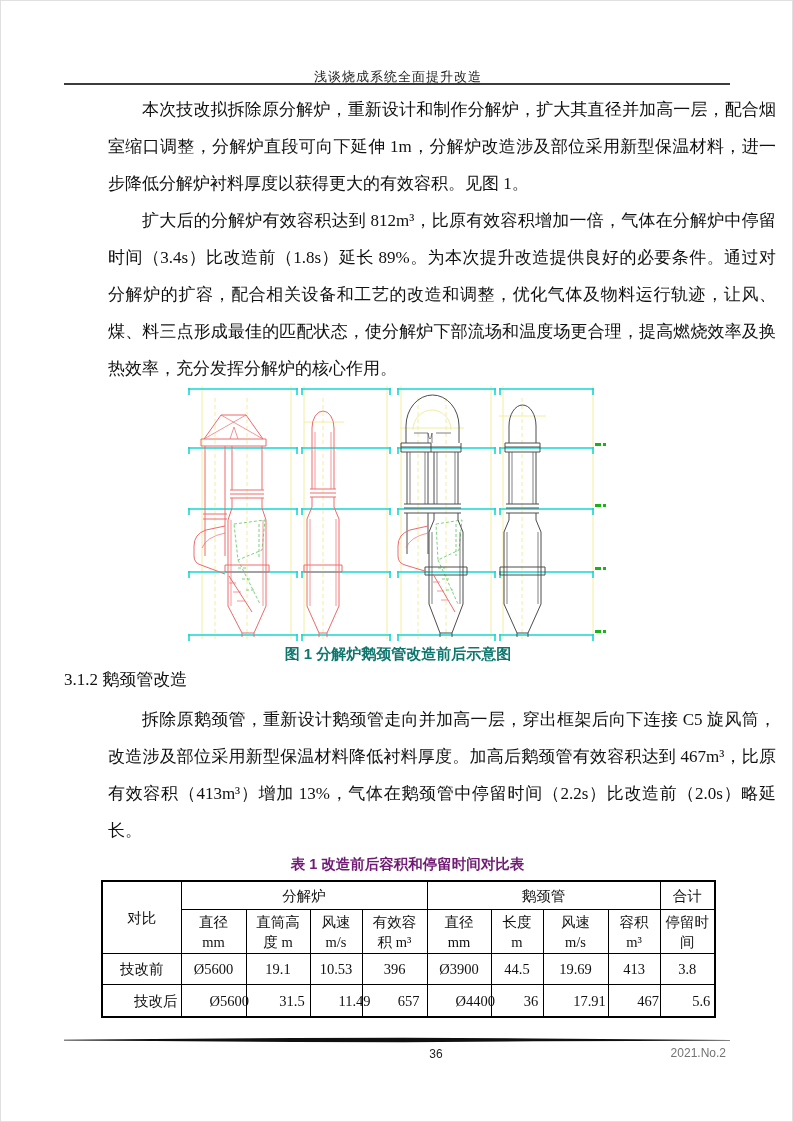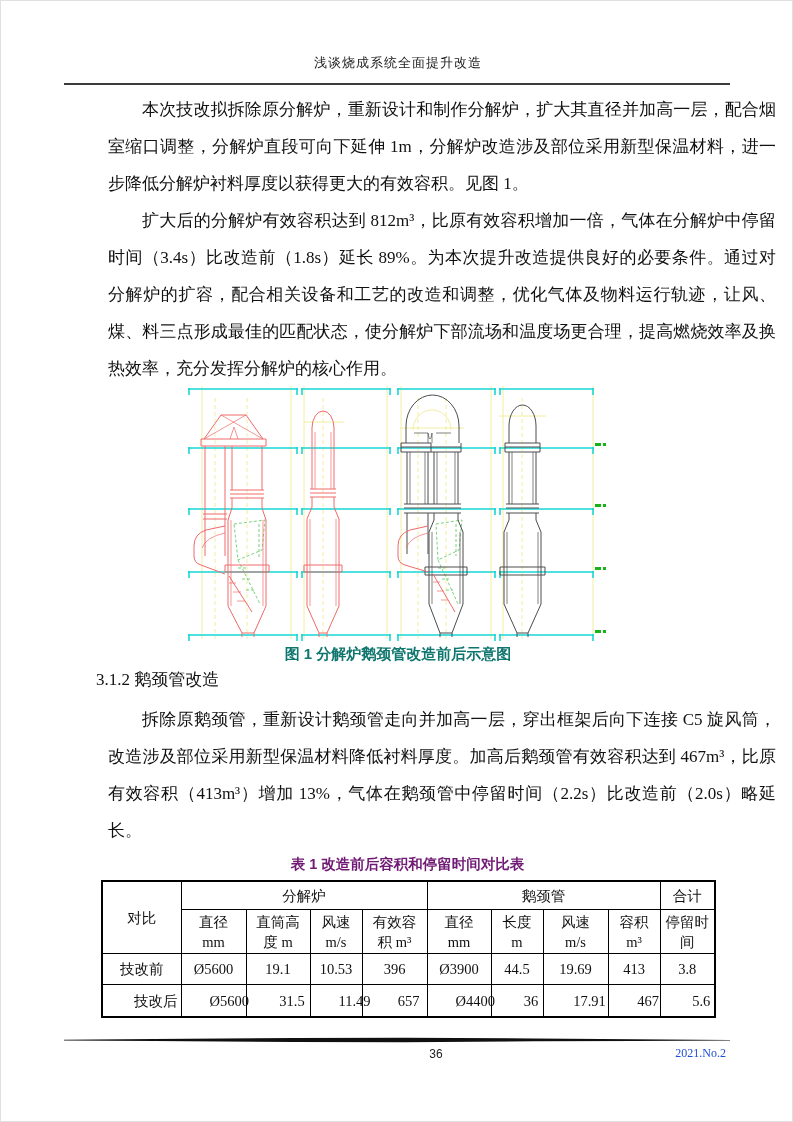--- a/index.html
+++ b/index.html
@@ -1,44 +1,44 @@
 <!DOCTYPE html>
 <html style="--fig-red: #ee6a6a; --fig-gray: #4c4c4c; --fig-cyan: #19d6d6; --fig-yellow: #f2eda0; --fig-green: #6ecc6e; --fig-greenlabel: #17b317;"><head>
 <meta charset="utf-8">
 <style>
   html,body{margin:0;padding:0;background:#fff;}
   .page{position:relative;width:793px;height:1122px;background:#fff;overflow:hidden;
         border:1px solid #e0e0e0;box-sizing:border-box;
         font-family:"Liberation Serif","DejaVu Serif",serif;color:#111;}
   .abs{position:absolute;}
-  .header-title{top:53px;left:63px;width:668px;text-align:center;font-size:13px;color:#1a1a1a;letter-spacing:1px;}
+  .header-title{top:67px;left:63px;width:668px;text-align:center;font-size:13px;color:#1a1a1a;letter-spacing:1px;}
   .header-rule{top:82px;left:63px;width:666px;height:2px;background:#3c3c3c;}
   .para{left:63px;width:668px;font-size:17px;line-height:37px;text-align:justify;text-indent:34px;margin-left:44px;}
   .p1{top:90px;}
   .p2{top:201px;}
   .p3{top:700px;}
   .fig{top:385px;left:185px;width:450px;height:258px;}
   .fig-caption{top:644px;left:63px;width:668px;text-align:center;font-size:15px;font-weight:bold;
                font-family:"Liberation Sans","DejaVu Sans",sans-serif;color:#0f766e;}
-  .section-heading{top:667px;left:63px;width:668px;font-size:17px;margin-left:32px;}
+  .section-heading{top:667px;left:63px;width:668px;font-size:17px;}
   .table-title{top:854px;left:100px;width:613px;text-align:center;font-size:14.5px;font-weight:bold;
                font-family:Liberation Sans, sans-serif;color:#701a75;}
   .cmp-table{top:879px;left:100px;width:613px;}
   table{border-collapse:collapse;width:613px;table-layout:fixed;}
   table,td{border:1px solid #000;}
   table{border-width:2px;}
   td{text-align:center;vertical-align:middle;font-size:14.5px;padding:0;line-height:20px;}
   tr.h1 td{height:27px;}
   tr.h2 td{height:43px;white-space:pre-line;}
   tr.d1 td{height:30px;}
   tr.d2 td{height:31px;padding-left:28px;}
   .footer-line{top:1036px;left:63px;width:666px;height:6px;}
   .page-num{top:1046px;left:413px;width:44px;text-align:center;font-size:12px;
             font-family:"Liberation Sans","DejaVu Sans",sans-serif;color:#222;}
-  .issue{top:1045px;right:66px;font-size:12px;font-family:Liberation Serif, serif;color:#1d4ed8;}
+  .issue{top:1045px;right:66px;font-size:12px;font-family:Liberation Sans, sans-serif;color:#737373;}
   
   .sr{stroke:var(--fig-red,#ee6a6a);fill:none;stroke-width:1;}
   .sri{stroke:var(--fig-red,#ee6a6a);fill:none;stroke-width:.7;}
   .sg{stroke:var(--fig-gray,#4c4c4c);fill:none;stroke-width:1;}
   .sgi{stroke:var(--fig-gray,#4c4c4c);fill:none;stroke-width:.7;}
   .sc{stroke:var(--fig-cyan,#19d6d6);fill:none;stroke-width:1.6;}
   .sy{stroke:var(--fig-yellow,#f2eda0);fill:none;stroke-width:1;}
   .syd{stroke:var(--fig-yellow,#f2eda0);fill:none;stroke-width:1;stroke-dasharray:4 3;}
   .sgr{stroke:var(--fig-green,#6ecc6e);fill:none;stroke-width:.9;stroke-dasharray:3 2;}
   .gl{fill:var(--fig-greenlabel,#17b317);}

